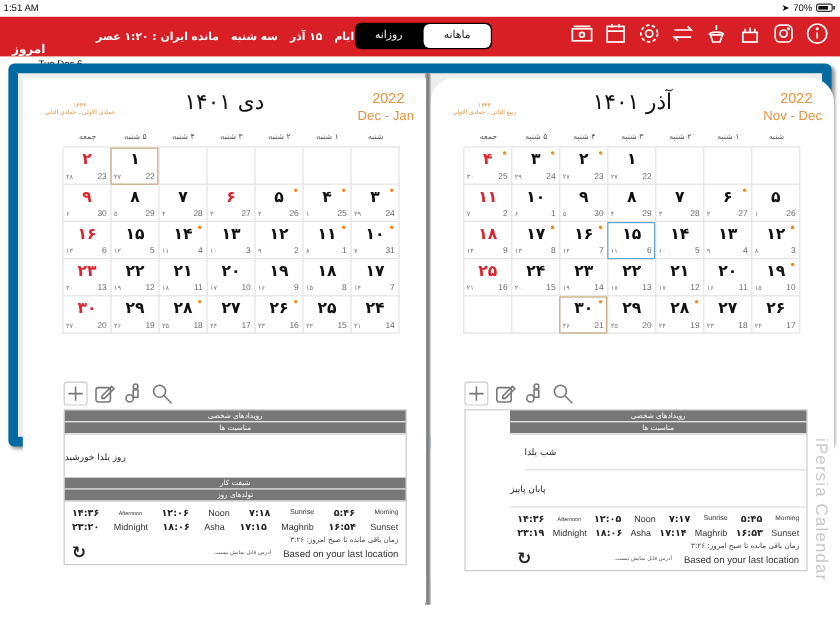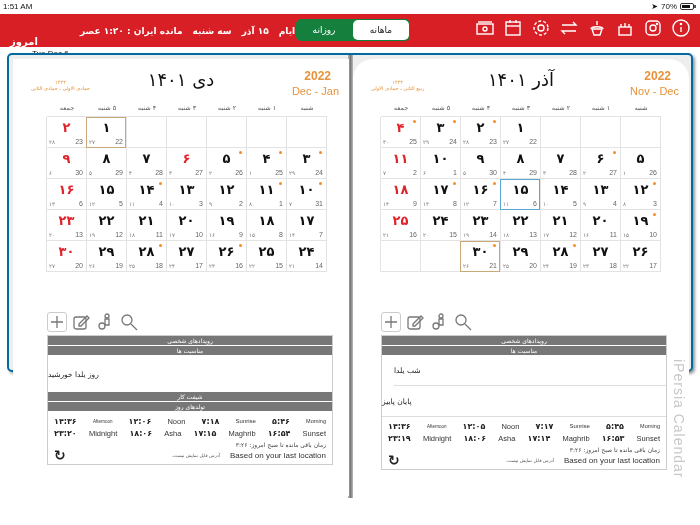--- a/index.html
+++ b/index.html
@@ -8,37 +8,37 @@
   .statusbar .time { position: absolute; left: 3px; top: 2px; }
   .statusbar .date { position: absolute; left: 32px; top: 2px; margin-top: 47px; }
   .statusbar .right { position: absolute; right: 6px; top: 2px; display: flex; align-items: center; gap: 3px; }
   .battery { width: 14px; height: 7px; border: 1px solid #333; border-radius: 2px; position: relative; }
   .battery::before { content: ""; position: absolute; left: 1px; top: 1px; width: 8px; height: 3px; background: #111; }
   .battery::after { content: ""; position: absolute; right: -3px; top: 1px; width: 2px; height: 3px; background: #555; }
 
   .toolbar { position: absolute; left: 0; top: 14px; width: 700px; height: 33px; background: #d81f26; color: #fff; }
   .tb-left { position: absolute; left: 10px; top: 0; height: 33px; display: flex; align-items: flex-end; gap: 22px; font-size: 10px; font-weight: bold; direction: rtl; }
   .tb-info { position: absolute; left: 80px; top: 0; height: 33px; display: flex; align-items: center; gap: 10px; font-size: 9px; font-weight: bold; direction: rtl; }
-  .seg { position: absolute; left: 296px; top: 5px; width: 114px; height: 22px; border-radius: 5px; background: #15803d; display: flex; overflow: hidden; }
+  .seg { position: absolute; left: 296px; top: 5px; width: 114px; height: 22px; border-radius: 5px; background: #000000; display: flex; overflow: hidden; }
   .seg div { flex: 1; display: flex; align-items: center; justify-content: center; font-size: 9px; }
   .seg .on { background: #fff; color: #222; border-radius: 5px; margin: 1px; }
   .seg .off { color: #fff; }
   .icons { position: absolute; right: 8px; top: 3px; display: flex; gap: 6px; align-items: center; }
   .icons .ic { width: 22px; height: 22px; display: flex; align-items: center; justify-content: center; }
   .icons svg { width: 20px; height: 20px; stroke: #fff; fill: none; stroke-width: 1.4; }
 
-  .book { position: absolute; left: 7px; top: 53px; width: 686px; height: 319px; border: 2px solid #0369a1; border-radius: 5px; background: #eee; box-shadow: 2px 2px 3px rgba(0,0,0,.4); }
+  .book { position: absolute; left: 7px; top: 53px; width: 686px; height: 319px; border: 8px solid #0369a1; border-radius: 5px; background: #eee; box-shadow: 2px 2px 3px rgba(0,0,0,.4); }
   .page { position: absolute; top: 4px; width: 336px; height: 437px; background: #fff; }
   .page.left { left: 4px; }
   .page.right { left: 344px; border-radius: 20px; }
   .spine { position: absolute; left: 339px; top: 0; width: 5px; height: 443px; background: linear-gradient(90deg,#bbb,#777,#bbb); }
   .brand { position: absolute; right: 2px; top: 300px; writing-mode: vertical-rl; font-family: "Liberation Sans", sans-serif; font-size: 14px; color: #c8c8c8; letter-spacing: 1px; }
 
   .hdr { position: absolute; top: 8px; left: 0; width: 100%; height: 32px; }
-  .greg-year { position: absolute; right: 18px; top: 2px; font-family: "Liberation Sans", sans-serif; font-size: 12px; color: #e8923a; font-weight: bold; }
+  .greg-year { position: absolute; right: 18px; top: 2px; font-family: "Liberation Sans", sans-serif; font-size: 12px; color: #e8923a; }
   .greg-months { position: absolute; right: 10px; top: 18px; font-family: "Liberation Sans", sans-serif; font-size: 11px; color: #e8923a; }
   .month-title { position: absolute; left: 0; width: 100%; top: 2px; text-align: center; font-size: 18px; color: #111; direction: rtl; }
   .hijri { position: absolute; left: 18px; top: 12px; font-size: 5px; color: #e8923a; text-align: center; direction: rtl; }
   .weekdays { position: absolute; top: 45px; left: 34px; width: 280px; display: flex; direction: rtl; }
   .weekdays div { flex: 1; text-align: center; font-size: 6.5px; color: #555; }
 
   .grid { position: absolute; top: 57px; left: 34px; width: 280px; display: grid; grid-template-columns: repeat(7, 40px); direction: rtl; border-top: 1px solid #e3e3e3; border-right: 1px solid #e3e3e3; }
   .cell { position: relative; height: 31px; border-left: 1px solid #e3e3e3; border-bottom: 1px solid #e3e3e3; direction: ltr; }
   .cell .pd { position: absolute; left: 0; right: 0; top: 3px; text-align: center; font-size: 13px; font-weight: bold; color: #111; }
   .cell.hol .pd { color: #e0242c; }
@@ -614,21 +614,21 @@
           </svg>
         </div>
       <div class="t">
           <svg viewBox="0 0 18 18">
             <circle cx="7" cy="7" r="5"></circle>
             <path d="M11 11l6 6"></path>
           </svg>
         </div>
     </div>
 
-    <div class="panel" style="left:28px;">
+    <div class="panel" style="left:28px;padding-left:37px;">
       <div class="bar">رویدادهای شخصی</div>
       <div class="bar">مناسبت ها</div>
       <div class="evt sep">شب یلدا</div>
       <div class="evt">پایان پاییز</div>
       <div class="times" style="border-top:1px solid #ddd;">
         <div class="trow">
           <span class="v">۱۴:۳۶</span>
           <span class="l sm">Afternoon</span>
           <span class="v">۱۲:۰۵</span>
           <span class="l">Noon</span>

